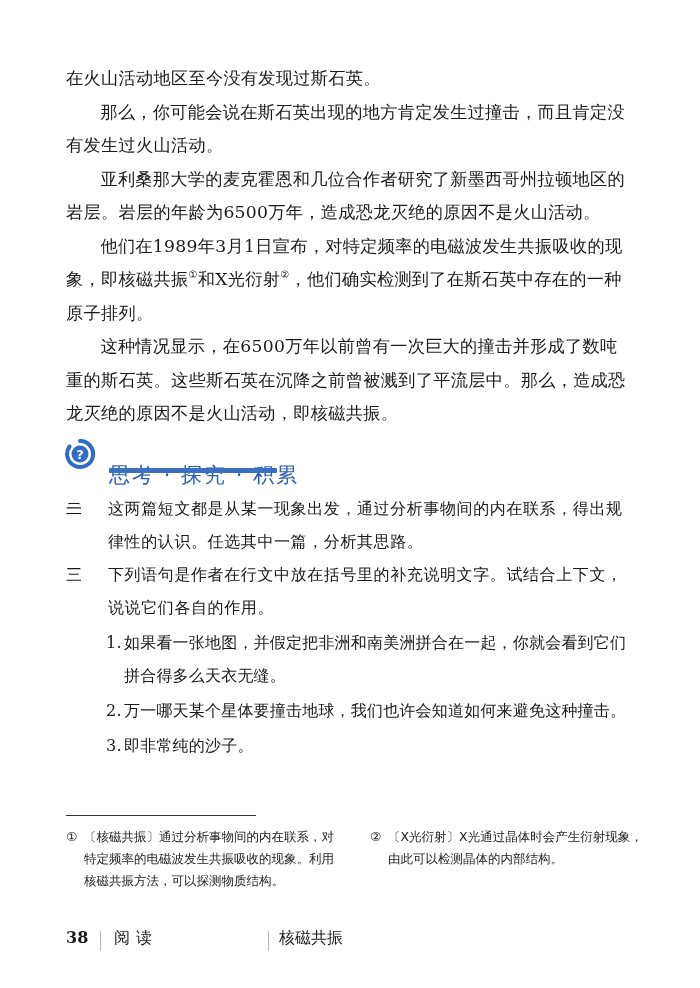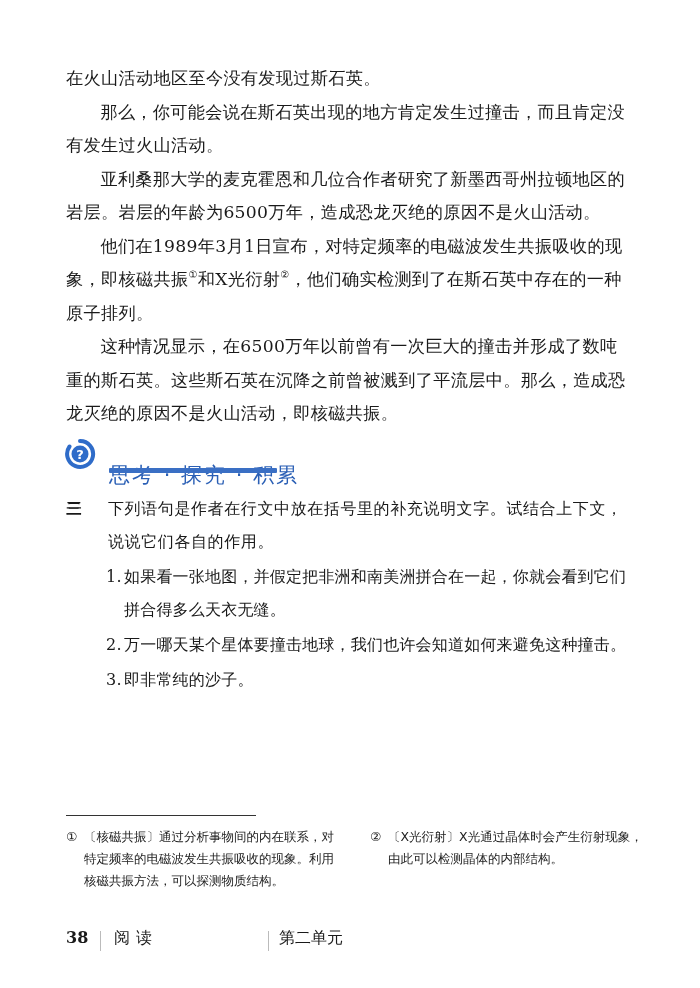--- a/index.html
+++ b/index.html
@@ -62,20 +62,21 @@
     <div class="section-title">思考 · 探究 · 积累</div>
     <div class="section-rule"></div>
   </div>
 
   <div class="exercises">
     <div class="ex">
       <span class="ex-num">一</span>
     </div>
     <div class="ex">
       <span class="ex-num">二</span>
+      <span>这两篇短文都是从某一现象出发，通过分析事物间的内在联系，得出规律性的认识。任选其中一篇，分析其思路。</span>
     </div>
     <div class="ex">
       <span class="ex-num">三</span>
       <span>下列语句是作者在行文中放在括号里的补充说明文字。试结合上下文，说说它们各自的作用。</span>
     </div>
     <div class="sub">
       <span class="sub-num">1.</span>
       <span>如果看一张地图，并假定把非洲和南美洲拼合在一起，你就会看到它们拼合得多么天衣无缝。</span>
     </div>
     <div class="sub">
@@ -97,16 +98,16 @@
   <div class="footnote fn2">
     <span class="fn-mark">②</span>
     <div class="fn-body">〔X光衍射〕X光通过晶体时会产生衍射现象，由此可以检测晶体的内部结构。</div>
   </div>
 
   <div class="footer">
     <span class="pg">38</span>
     <span class="sep sep1"></span>
     <span class="ft-book">阅读</span>
     <span class="sep sep2"></span>
-    <span class="ft-unit">第二单元</span>
+    <span class="ft-unit">核磁共振</span>
   </div>
 
 </div>
 
 </body></html>

